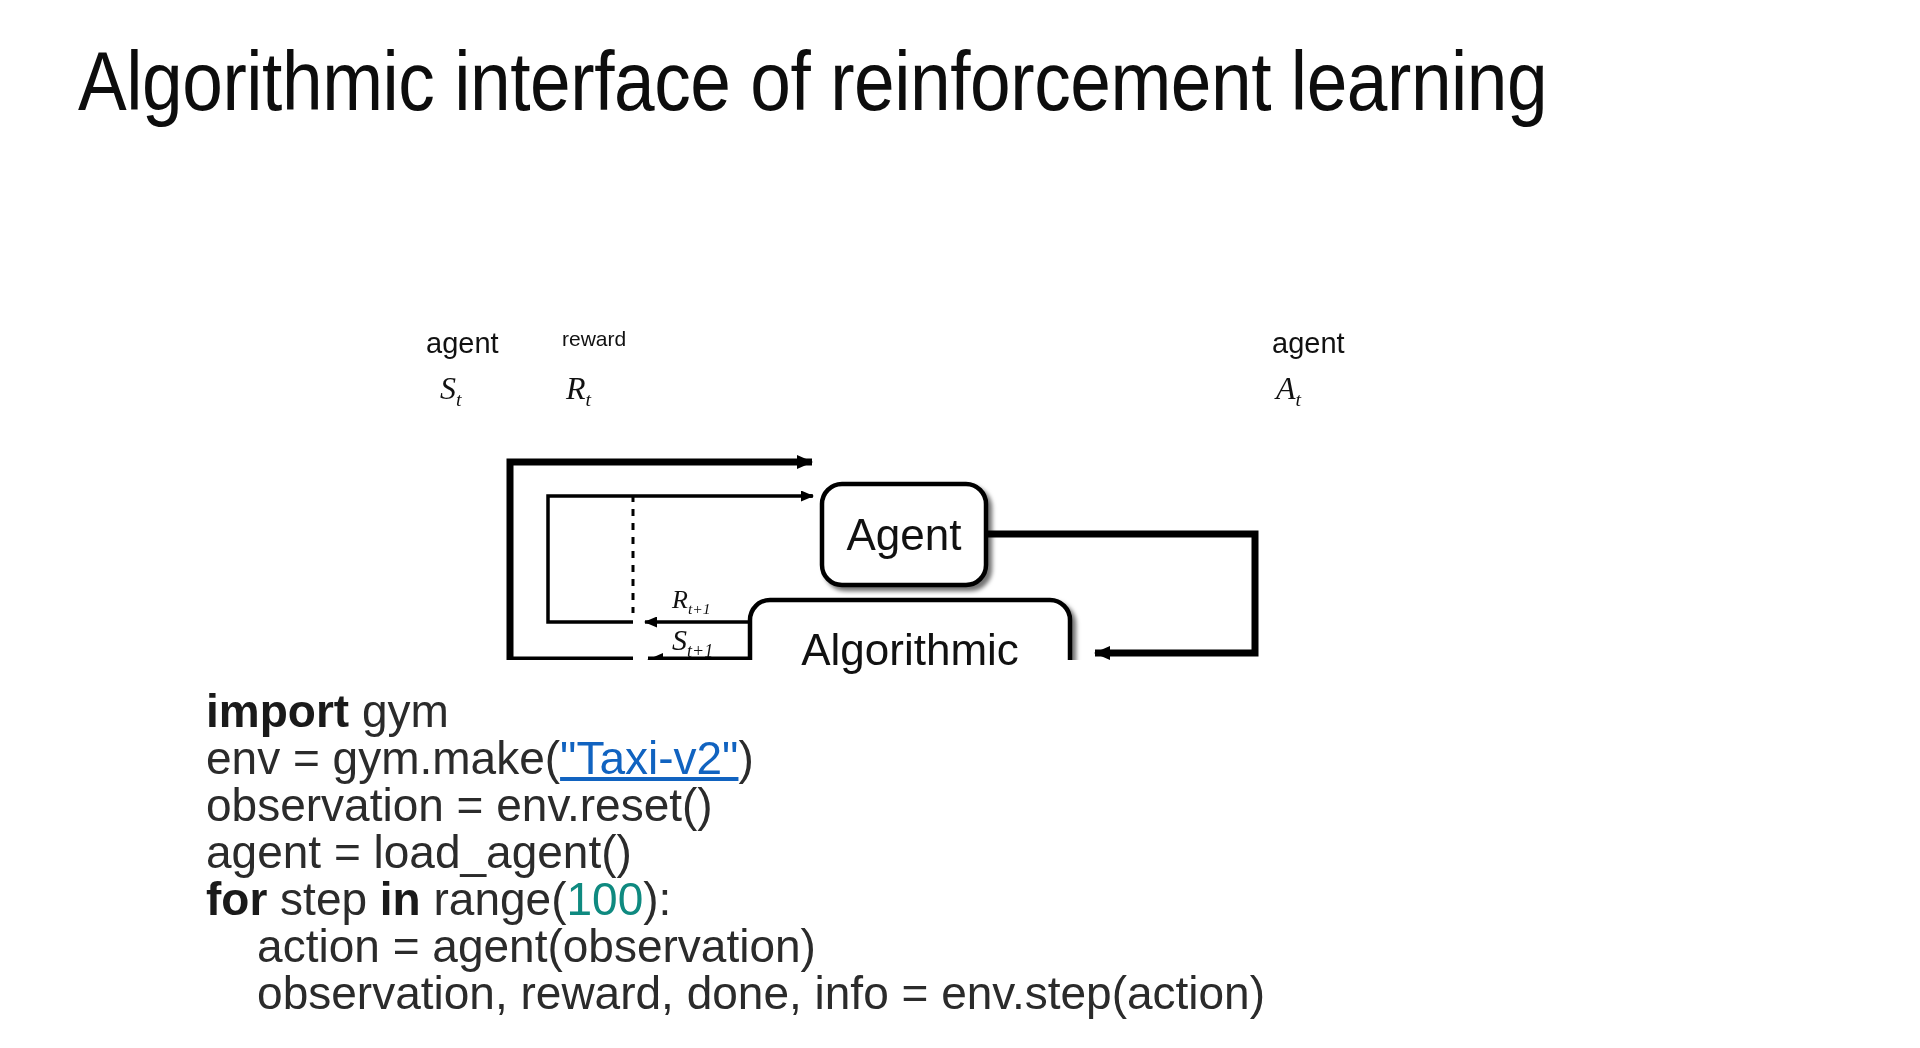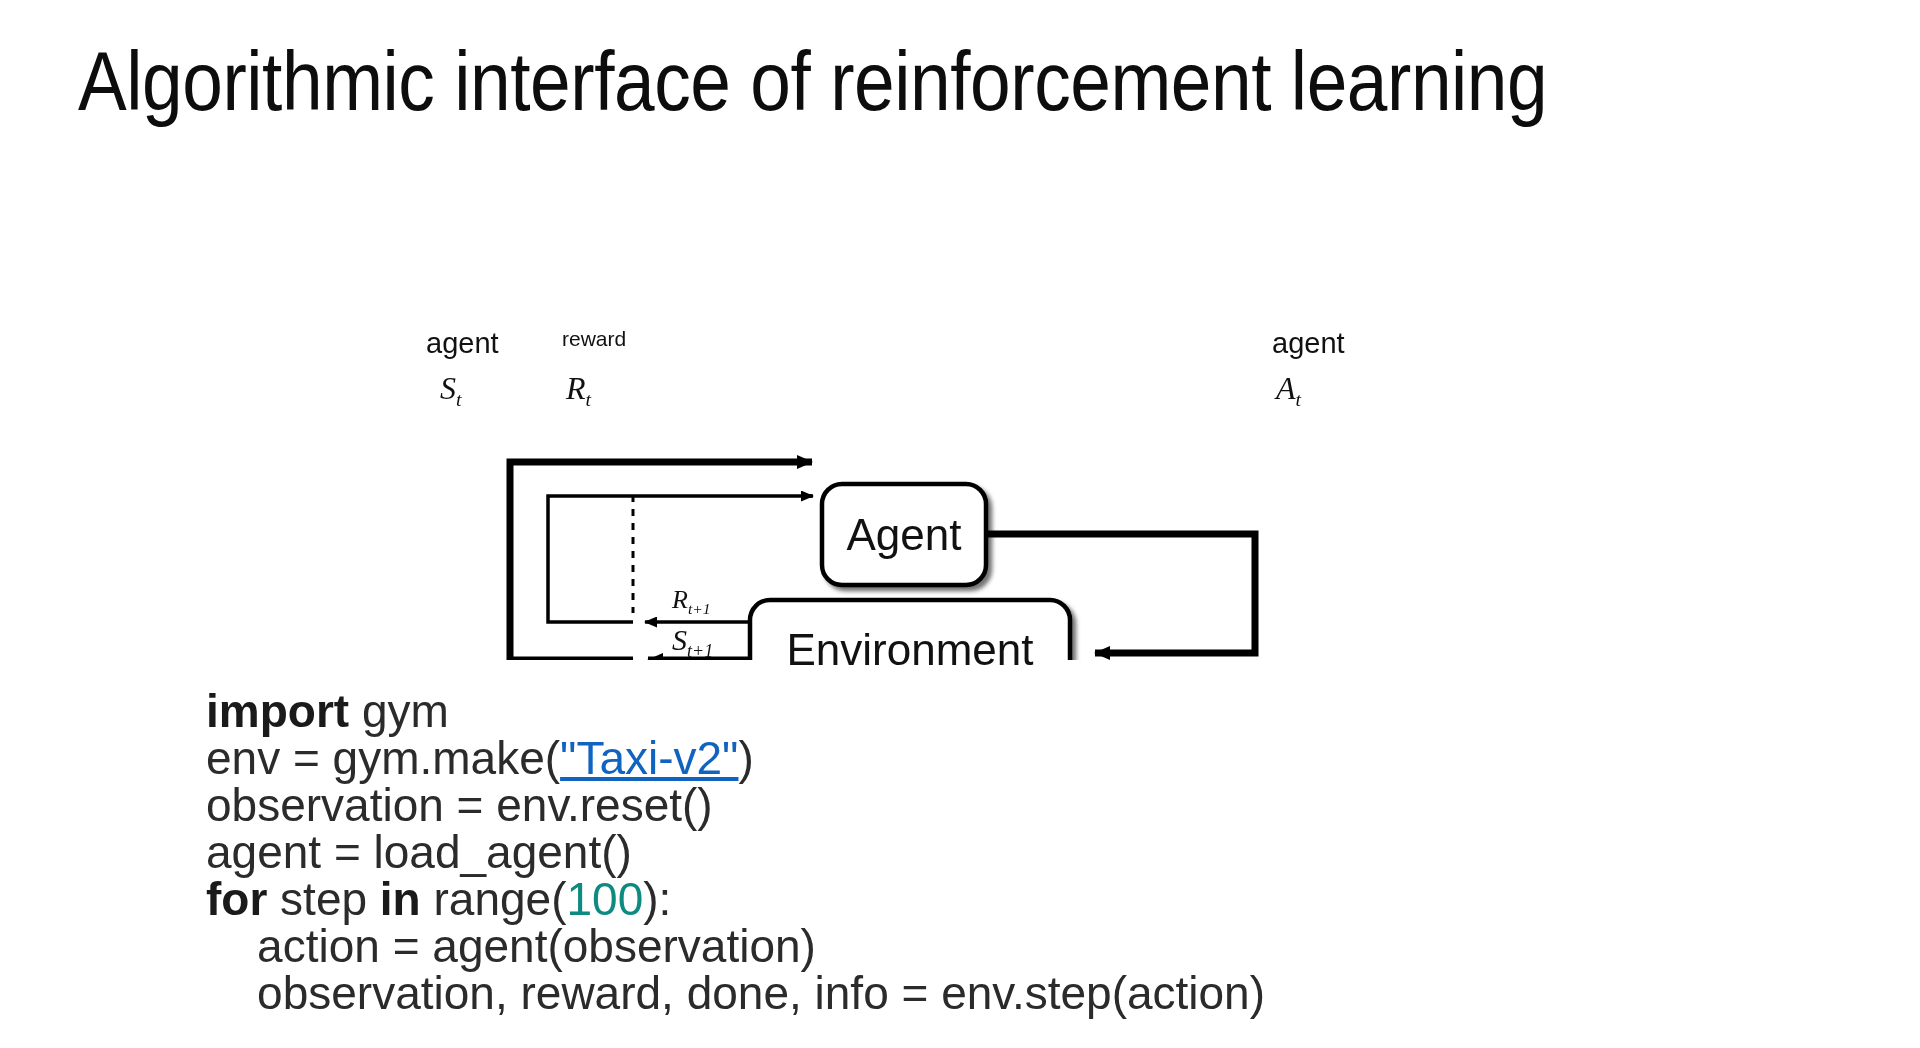--- a/index.html
+++ b/index.html
@@ -127,21 +127,21 @@
       </g>
 
     </svg>
 
     <div style="position:absolute;left:822px;top:284px;width:164px;height:101px;
                 display:flex;align-items:center;justify-content:center;
                 font-family:'Liberation Sans',sans-serif;font-size:44px;color:#111;">Agent</div>
 
     <div style="position:absolute;left:750px;top:400px;width:320px;height:100px;
                 display:flex;align-items:center;justify-content:center;
-                font-family:'Liberation Sans',sans-serif;font-size:44px;color:#111;">Environment</div>
+                font-family:'Liberation Sans',sans-serif;font-size:44px;color:#111;">Algorithmic</div>
 
     <div style="position:absolute;left:426px;top:127px;
                 font-family:'Liberation Sans',sans-serif;font-size:29px;color:#111;">agent</div>
     <div style="position:absolute;left:440px;top:170px;
                 font-family:'Liberation Serif',serif;font-style:italic;font-size:32px;color:#111;">
       <span>S</span><sub style="font-size:0.62em;">t</sub>
     </div>
 
     <div style="position:absolute;left:562px;top:127px;
                 font-family:'Liberation Sans',sans-serif;font-size:21px;color:#111;">reward</div>

